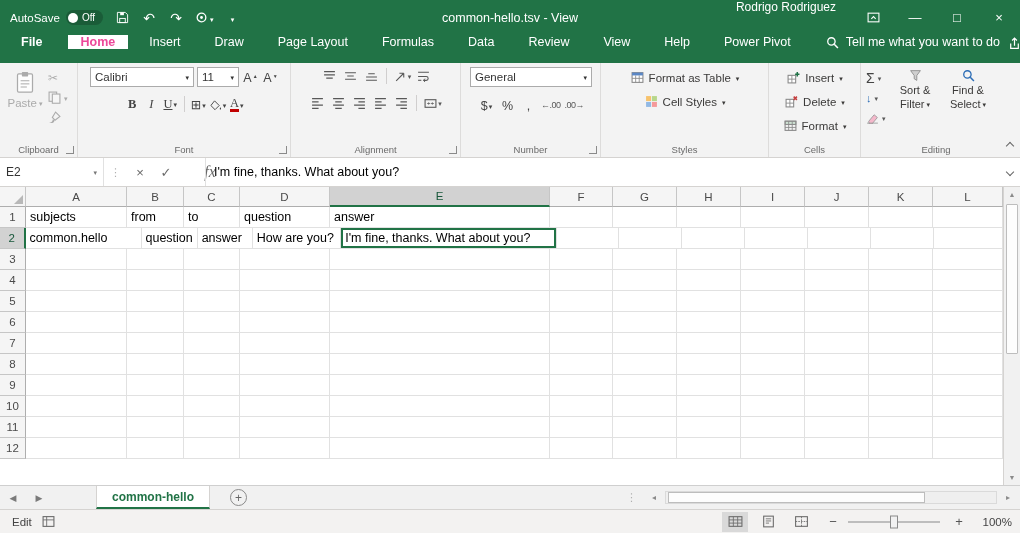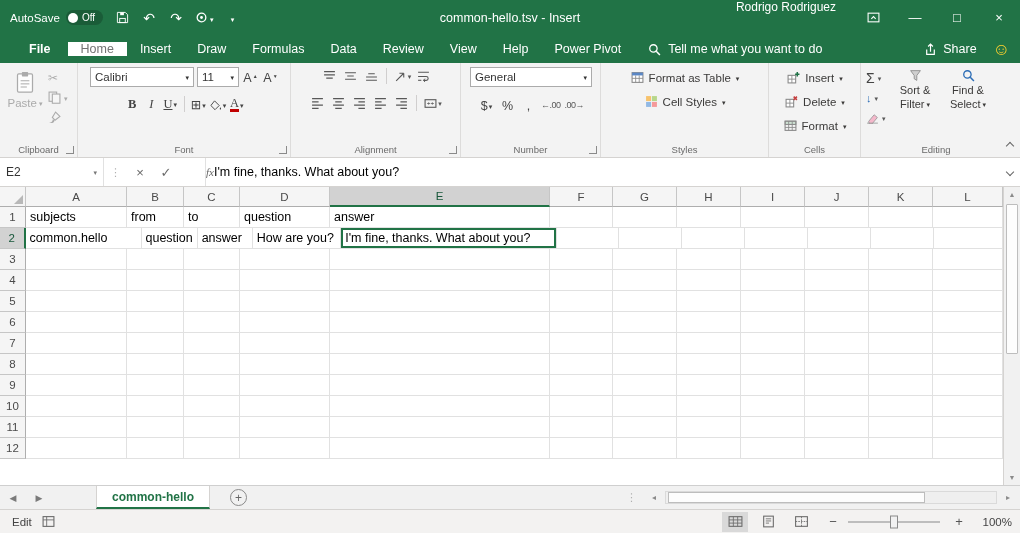--- a/index.html
+++ b/index.html
@@ -17,24 +17,24 @@
   .autosave { display:flex; align-items:center; gap:6px; font-size:11.5px; }
   .as-pill { display:flex; align-items:center; gap:4px; background:#1a5c38; border-radius:9px; padding:2px 8px 2px 2px; font-size:10px; }
   .as-knob { width:10px; height:10px; border-radius:50%; background:#fff; }
   .tb-btn { display:flex; align-items:center; justify-content:center; gap:2px; min-width:16px; height:22px; font-size:14px; color:#fff; }
   .tb-title { position:absolute; left:0; right:0; text-align:center; font-size:12.5px; white-space:nowrap; }
   .tb-right { margin-left:auto; display:flex; align-items:flex-start; height:100%; z-index:2; }
   .tb-user { font-size:12px; margin-right:16px; }
   .winbtn { width:42px; height:100%; display:flex; align-items:center; justify-content:center; font-size:13px; color:#fff; }
 
   
-  .tabrow { height:28px; background:#217346; display:flex; align-items:center; padding-left:12px; flex:0 0 28px; }
+  .tabrow { height:28px; background:#217346; display:flex; align-items:flex-start; padding-left:4px; flex:0 0 28px;gap:8px; }
   .tab { padding:0 13px; display:flex; align-items:center; color:#fff; font-size:12.5px; white-space:nowrap; }
   .tab.file { padding:0 17px; font-weight:700; }
-  .tab.active { background:#fff; color:#737373; font-weight:400; }
+  .tab.active { background:#fff; color:#ec4899; font-weight:700; }
   .tellme { display:flex; align-items:center; gap:7px; color:#fff; margin-left:14px; font-size:12.5px; white-space:nowrap; }
   .tr-right { margin-left:auto; display:flex; align-items:center; gap:16px; padding-right:10px; }
   .sharebtn { display:flex; align-items:center; gap:6px; color:#fff; font-size:12.5px; }
   .smiley { color:#ffd22e; font-size:17px; line-height:1; }
 
   
   .ribbon { height:95px; background:#f3f3f3; border-bottom:1px solid #d5d3d1; display:flex; position:relative; flex:0 0 95px; }
   .group { position:relative; border-right:1px solid #dddcdb; padding:4px 4px 16px 5px; display:flex; flex-direction:column; }
   .glabel { position:absolute; bottom:2px; left:0; right:0; text-align:center; font-size:9.5px; color:#6a6a6a; }
   .launch { position:absolute; right:3px; bottom:3px; width:8px; height:8px; border-right:1px solid #8a8a8a; border-bottom:1px solid #8a8a8a; }
@@ -70,21 +70,21 @@
   .collapse { position:absolute; right:7px; bottom:5px; }
   .chev { width:6px; height:6px; border-left:1.5px solid #666; border-top:1.5px solid #666; transform:rotate(45deg); display:inline-block; }
   .chevdown { width:6px; height:6px; border-left:1.5px solid #666; border-top:1.5px solid #666; transform:rotate(225deg); display:inline-block; }
 
   
   .fbar { height:29px; background:#fff; border-bottom:1px solid #d5d3d1; display:flex; align-items:stretch; flex:0 0 29px; }
   .namebox { width:104px; display:flex; align-items:center; justify-content:space-between; padding:0 6px; border-right:1px solid #e1e1e1; font-size:12px; color:#333; }
   .namebox .dd { color:#777; }
   .fdots { color:#b0b0b0; display:flex; align-items:center; padding:0 6px; font-size:11px; }
   .fbtn { width:26px; display:flex; align-items:center; justify-content:center; color:#696969; font-size:13px; }
-  .fbtn.fx span { font-style:italic; font-family:"Liberation Serif",serif; font-size:11px;margin-left:36px; }
+  .fbtn.fx span { font-style:italic; font-family:"Liberation Serif",serif; font-size:16px;margin-left:36px; }
   .finput { flex:1; display:flex; align-items:center; padding-left:8px; border-left:1px solid #e1e1e1; font-size:12.5px; color:#000; white-space:nowrap; overflow:hidden; }
   .fexpand { width:20px; display:flex; align-items:center; justify-content:center; }
 
   
   .gridzone { height:298px; display:flex; flex:0 0 298px; background:#fff; }
   .grid { flex:1; overflow:hidden; }
   .grow { display:flex; height:21px; }
   .grow.ghead { height:20px; }
   .corner { width:26px; background:#f5f5f5; border-right:1px solid #c6c6c6; border-bottom:1px solid #aeaeae; position:relative; }
   .tri { position:absolute; right:2px; bottom:2px; width:0; height:0; border-left:9px solid transparent; border-bottom:9px solid #b8b8b8; }
@@ -247,21 +247,21 @@
         <rect x="1.5" y="1.5" width="11" height="9" fill="none" stroke="currentColor"></rect>
         <path d="M7 1.5v9" stroke="currentColor" stroke-width="0.8" stroke-dasharray="1.5 1"></path>
         <path d="M1.5 6h11" stroke="currentColor" stroke-width="0.8" stroke-dasharray="1.5 1"></path>
       </symbol>
   </defs>
 </svg>
 
 <div class="app">
 
   <header class="titlebar">
-    <div class="tb-title">common-hello.tsv - Insert</div>
+    <div class="tb-title">common-hello.tsv - View</div>
     <div class="qat">
       <div class="autosave">
         <span>AutoSave</span>
         <span class="as-pill">
           <span class="as-knob"></span>
           <span>Off</span>
         </span>
       </div>
       <button class="tb-btn">
           <svg class="mi">
@@ -301,20 +301,21 @@
           <span>×</span>
         </button>
     </div>
   </header>
 
   <nav class="tabrow">
     <div class="tab file">File</div>
     <div class="tab active">Home</div>
     <div class="tab">Insert</div>
     <div class="tab">Draw</div>
+    <div class="tab">Page Layout</div>
     <div class="tab">Formulas</div>
     <div class="tab">Data</div>
     <div class="tab">Review</div>
     <div class="tab">View</div>
     <div class="tab">Help</div>
     <div class="tab">Power Pivot</div>
     <div class="tellme">
       <svg class="mi">
           <use href="#sym-magnifier"></use>
         </svg>

